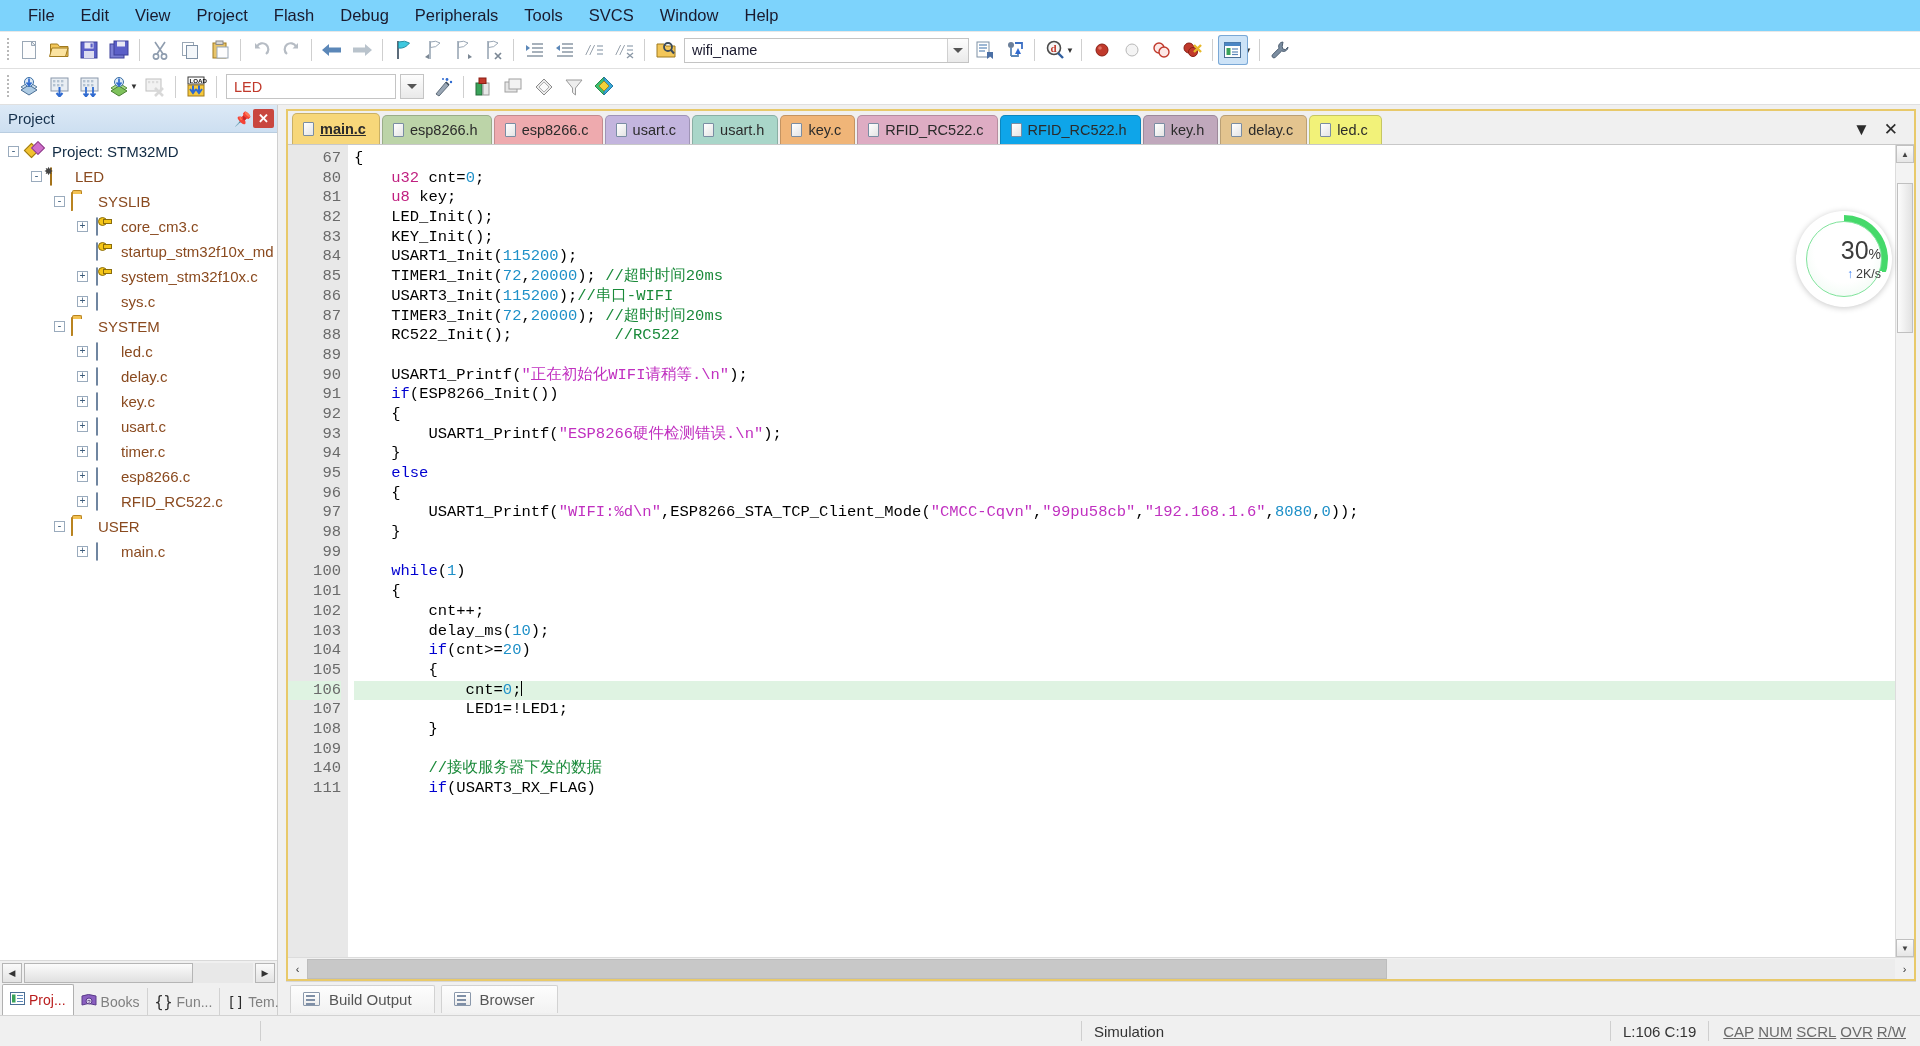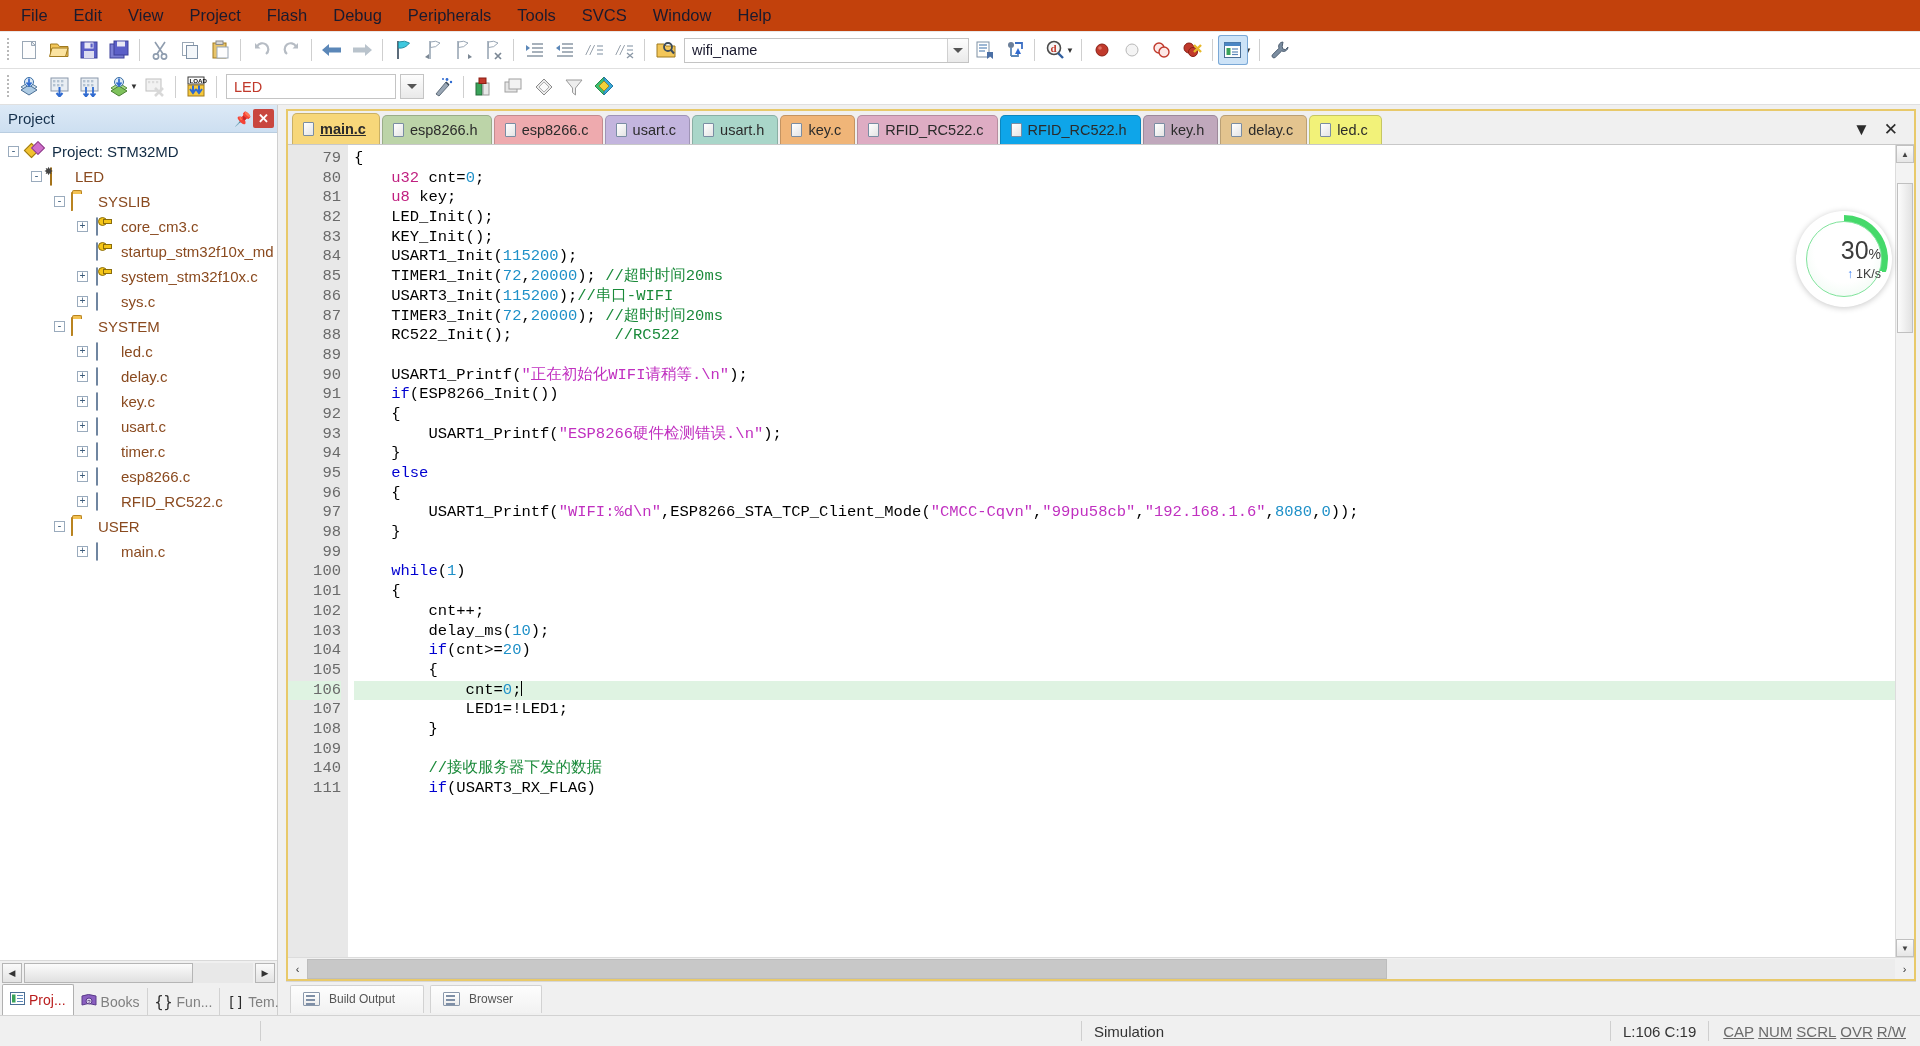--- a/index.html
+++ b/index.html
@@ -5,23 +5,23 @@
   * { box-sizing: border-box; margin: 0; padding: 0; }
   html, body {
     width: 1920px; height: 1046px;
     font-family: "Liberation Sans", sans-serif;
     background: #f0f0f0; overflow: hidden;
   }
   body { display: flex; flex-direction: column; }
 
   
   .menubar {
-    height: 32px; background: #c2410c;
+    height: 32px; background: #7dd3fc;
     display: flex; align-items: center;
-    padding-left: 8px; flex: 0 0 32px;
+    padding-left: 15px; flex: 0 0 32px;
     border-bottom: 1px solid #e8e8e8;
   }
   .menubar .mi {
     padding: 4px 13px; font-size: 16.5px; color: #1a1a2e;
     cursor: default; border-radius: 2px;
   }
 
   
   .toolbar {
     background: #ffffff; display: flex; align-items: center;
@@ -310,21 +310,21 @@
   }
   .gauge-spd .up { color: #3b82f6; font-size: 12px; }
 
   
   .bottom-tabs {
     height: 34px; flex: 0 0 34px; display: flex; align-items: center;
     background: #f0f0f0; padding-left: 4px; border-top: 1px solid #d7d7d7;
   }
   .btab {
     display: flex; align-items: center; gap: 9px; height: 28px;
-    padding: 0 28px 0 12px; font-size: 12px; color: #555;
+    padding: 0 22px 0 12px; font-size: 15px; color: #555;
     background: linear-gradient(#fdfdfd,#f2f2f2);
     border: 1px solid #d2d2d2; border-bottom: none; cursor: default;
     margin-right: 6px; border-radius: 2px 2px 0 0;
   }
   .btab-ico {
     width: 17px; height: 14px; background: linear-gradient(#fff,#ececec);
     border: 1px solid #8a98ab; position: relative; border-radius: 1px;
   }
   .btab-ico::after {
     content:''; position:absolute; left:2px; top:2px; width:9px; height:2px;
@@ -929,21 +929,21 @@
           </div>
           <div class="tabstrip-ctl">
           <div class="tsc">▼</div>
           <div class="tsc">✕</div>
         </div>
       </div>
 
       <div class="code-area">
         <div class="code-scroll">
           <div class="gutter" id="gutter">
-              <div class="cl">79</div>
+              <div class="cl">67</div>
               <div class="cl">80</div>
               <div class="cl">81</div>
               <div class="cl">82</div>
               <div class="cl">83</div>
               <div class="cl">84</div>
               <div class="cl">85</div>
               <div class="cl">86</div>
               <div class="cl">87</div>
               <div class="cl">88</div>
               <div class="cl">89</div>
@@ -979,21 +979,21 @@
             </div>
           <div class="vs-btn">▼</div>
         </div>
 
         <div class="gauge">
           <div class="gauge-ring"></div>
           <div class="gauge-inner">
             <div class="gauge-pct"><span id="gpct" style="font-size:25px">30</span><span>%</span></div>
             <div class="gauge-spd">
               <span class="up">↑</span>
-              <span>1K/s</span>
+              <span>2K/s</span>
             </div>
           </div>
         </div>
       </div>
 
       <div class="hscroll-ed">
         <div class="hse-arrow">‹</div>
         <div class="hse-track">
             <div class="hse-thumb"></div>
           </div>

